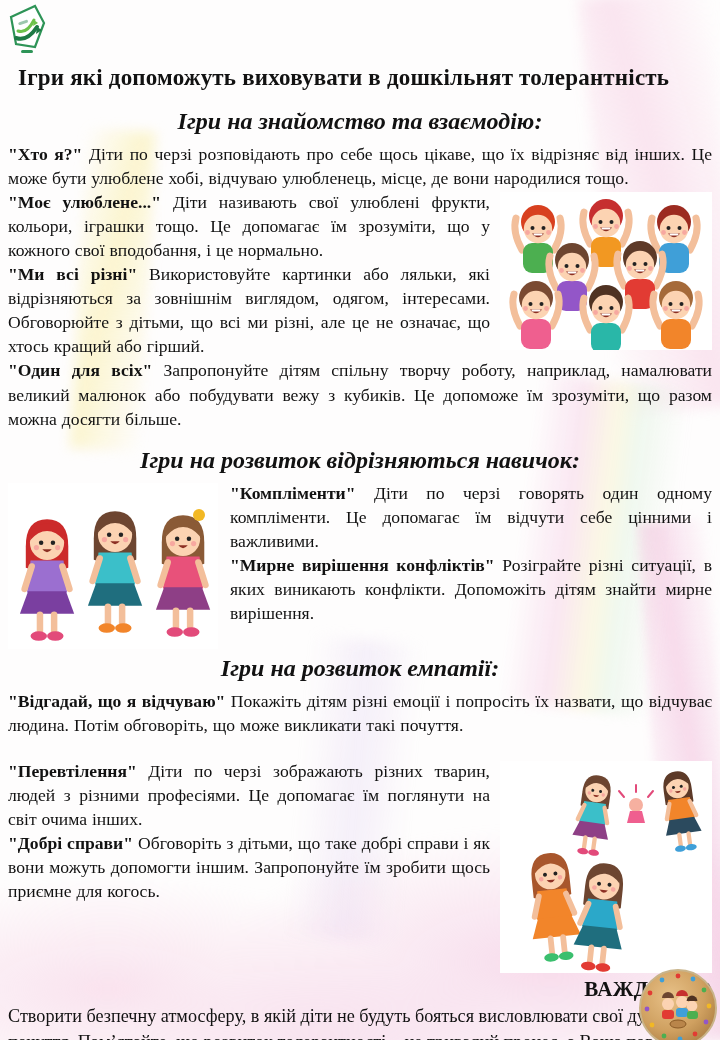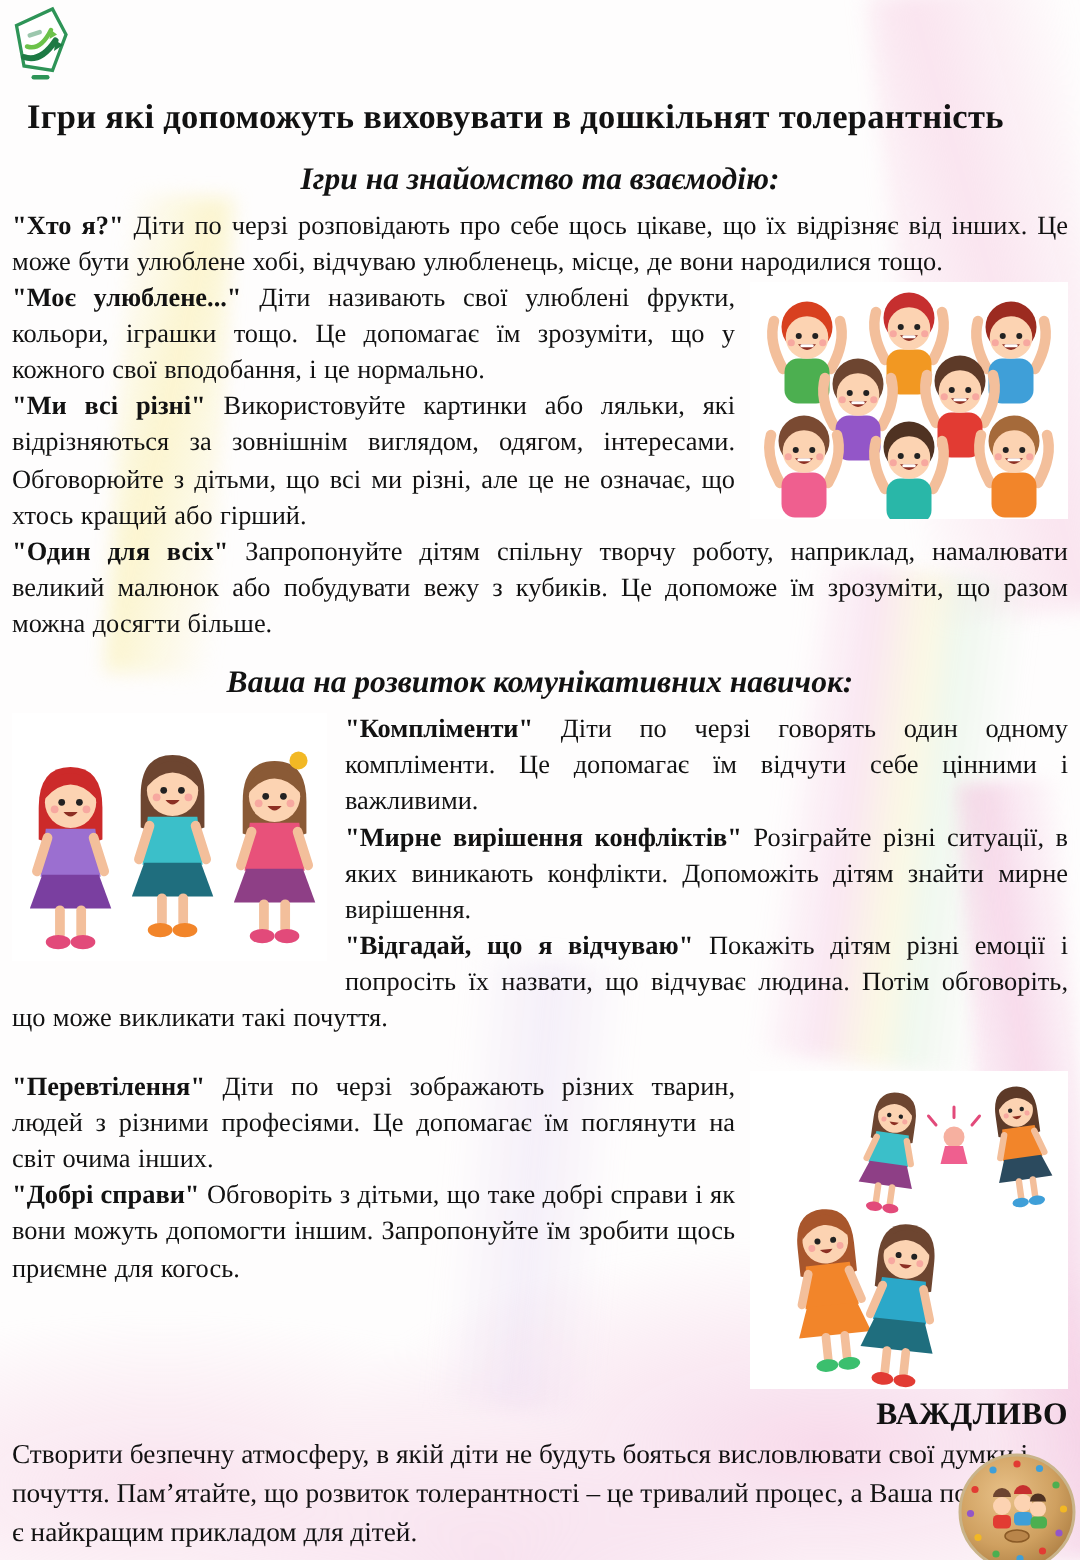--- a/index.html
+++ b/index.html
@@ -35,21 +35,21 @@
 
   
   .content{position:relative;z-index:1;padding:0 8px;}
   .logo-topleft{position:absolute;left:8px;top:3px;z-index:2;}
   .page-title{
     margin:64px 10px 0 10px;text-align:left;
     font-size:23px;font-weight:bold;letter-spacing:.2px;line-height:1.2;
   }
   .sec-heading{
     clear:both;text-align:center;font-style:italic;font-weight:bold;
-    font-size:21px;margin:14px 0 6px 0;line-height:1.25;
+    font-size:24px;margin:14px 0 6px 0;line-height:1.25;
   }
   .para{
     font-size:17.6px;line-height:1.37;text-align:justify;margin:0;
     word-spacing:.5px;
   }
   .para b{font-weight:bold;}
   .float-right-img{float:right;margin:2px 0 4px 10px;}
   .float-left-img{float:left;margin:2px 12px 4px 0;}
   .wrap-block{overflow:visible;}
   .gap-top{margin-top:22px;}
@@ -119,21 +119,21 @@
         <use href="#kidU" x="8" y="84" style="--h:#7a4a32;--s:#ef5f8f"></use>
         <use href="#kidU" x="78" y="88" style="--h:#4f3222;--s:#29b7a8"></use>
         <use href="#kidU" x="148" y="84" style="--h:#a56a3a;--s:#f2852a"></use>
       </svg>
     </div>
     <p class="para"><b>"Моє улюблене..."</b> <span>Діти називають свої улюблені фрукти, кольори, іграшки тощо. Це допомагає їм зрозуміти, що у кожного свої вподобання, і це нормально.</span></p>
     <p class="para"><b>"Ми всі різні"</b> <span>Використовуйте картинки або ляльки, які відрізняються за зовнішнім виглядом, одягом, інтересами. Обговорюйте з дітьми, що всі ми різні, але це не означає, що хтось кращий або гірший.</span></p>
     <p class="para"><b>"Один для всіх"</b> <span>Запропонуйте дітям спільну творчу роботу, наприклад, намалювати великий малюнок або побудувати вежу з кубиків. Це допоможе їм зрозуміти, що разом можна досягти більше.</span></p>
   </div>
 
-  <h2 class="sec-heading">Ваша на розвиток комунікативних навичок:</h2>
+  <h2 class="sec-heading">Ігри на розвиток відрізняються навичок:</h2>
 
   <div class="wrap-block">
     <div class="float-left-img">
       <svg width="210" height="166" viewBox="0 0 210 166">
         <defs>
           <g id="girlD">
             <path d="M10,30 q0,-23 18,-23 q18,0 18,23 l0,18 q-18,7 -36,0 z" fill="var(--h)"></path>
             <circle cx="28" cy="27" r="14.5" fill="#fcd3b2"></circle>
             <path d="M13.5,25 a14.5,14.5 0 0 1 29,0 q-7,-8 -14.5,-8 q-7.5,0 -14.5,8 z" fill="var(--h)"></path>
             <circle cx="23" cy="27" r="1.9" fill="#222"></circle>
@@ -161,20 +161,21 @@
         <g transform="translate(142,24) scale(1.18)">
             <use href="#girlD" style="--h:#8a5a36;--s:#e8517a;--k:#8e3f86;--f:#e24a7a"></use>
           </g>
         <circle cx="191" cy="32" r="6" fill="#f2b824"></circle>
       </svg>
     </div>
     <p class="para"><b>"Компліменти"</b> <span>Діти по черзі говорять один одному компліменти. Це допомагає їм відчути себе цінними і важливими.</span></p>
     <p class="para"><b>"Мирне вирішення конфліктів"</b> <span>Розіграйте різні ситуації, в яких виникають конфлікти. Допоможіть дітям знайти мирне вирішення.</span></p>
   </div>
 
+  <h2 class="sec-heading">Ігри на розвиток емпатії:</h2>
 
   <p class="para"><b>"Відгадай, що я відчуваю"</b> <span>Покажіть дітям різні емоції і попросіть їх назвати, що відчуває людина. Потім обговоріть, що може викликати такі почуття.</span></p>
 
   <div class="wrap-block">
     <div class="float-right-img">
       <svg width="212" height="212" viewBox="0 0 212 212">
         <rect x="0" y="0" width="212" height="212" fill="#ffffff"></rect>
 
         <g transform="translate(78,6) scale(0.78) rotate(8)">
             <use href="#girlD" style="--h:#6d4530;--s:#3bbfc9;--k:#8e3f86;--f:#e24a7a"></use>

